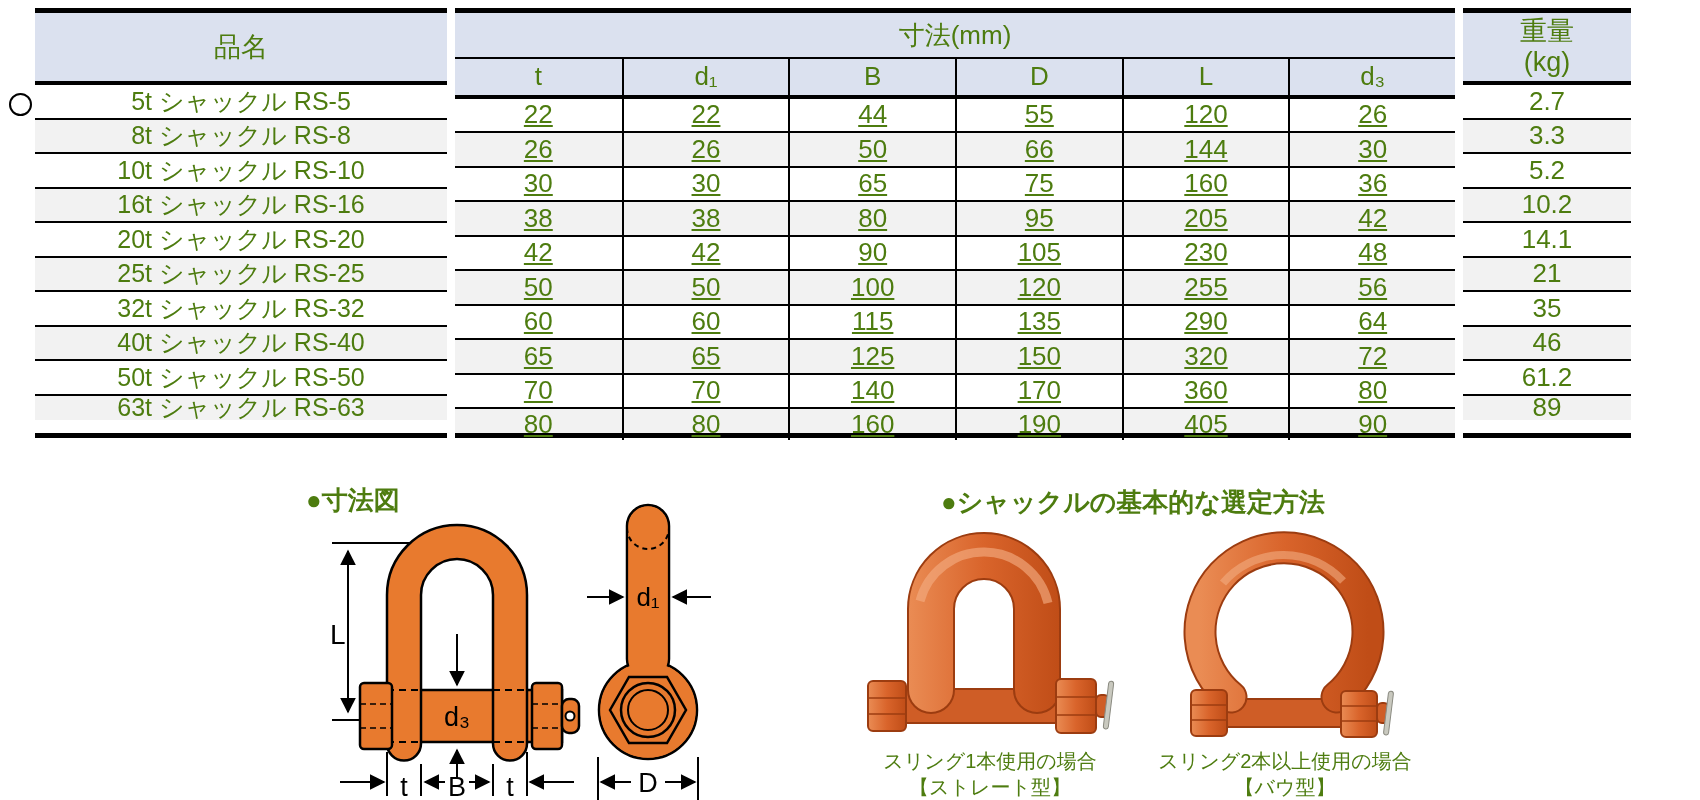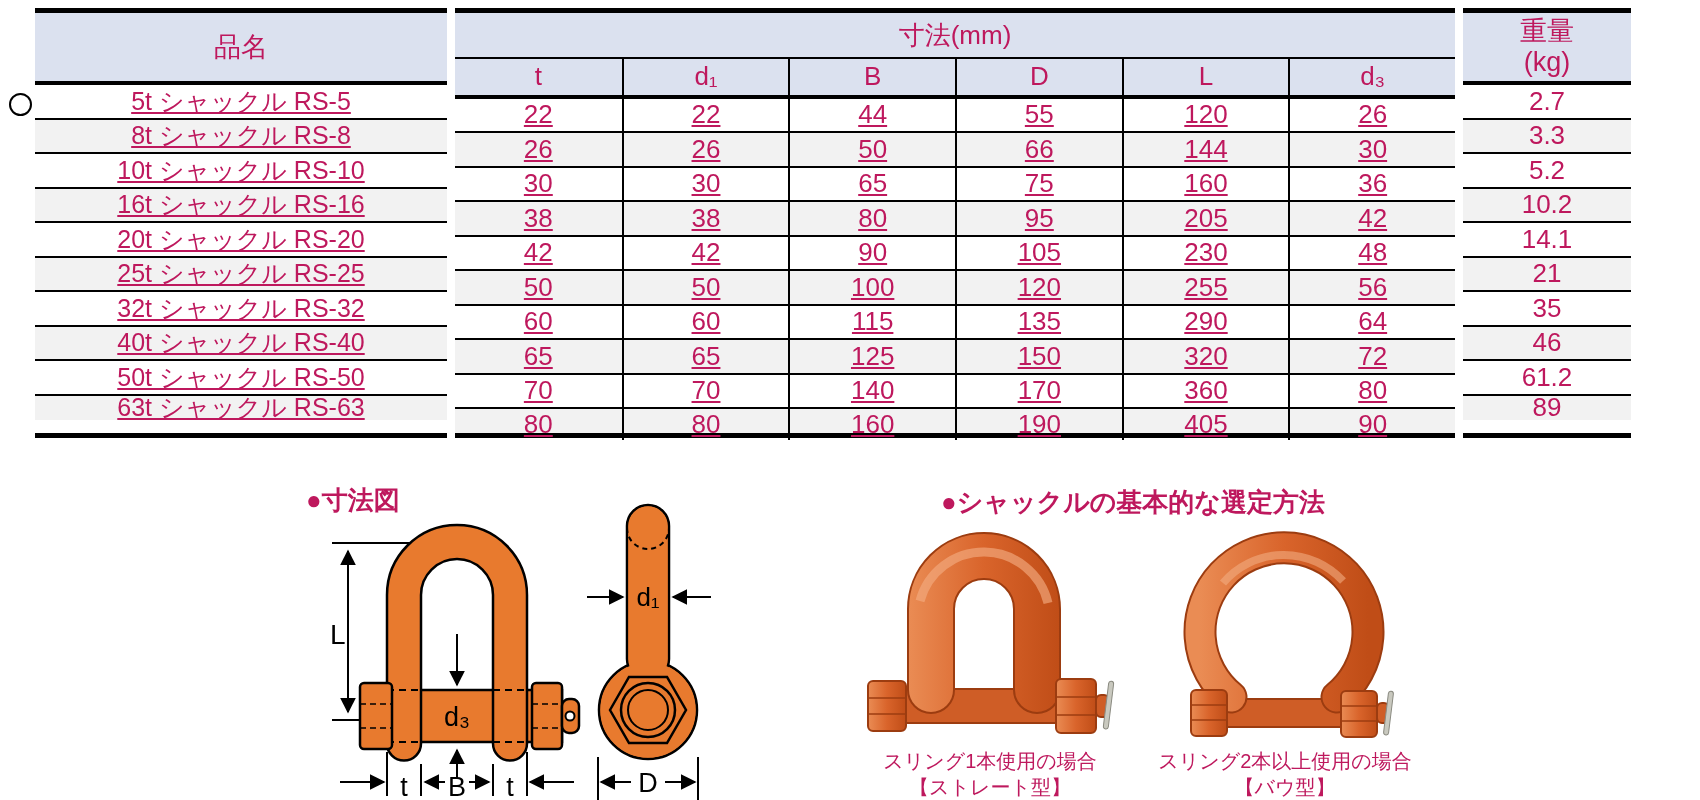--- a/index.html
+++ b/index.html
@@ -1,19 +1,19 @@
 <!DOCTYPE html>
 <html><head>
 <meta charset="utf-8">
 <style>
   * { margin:0; padding:0; box-sizing:border-box; }
   html,body { background:#fff; }
   .page {
     position:relative; width:1700px; height:800px; background:#fff;
-    font-family:"Liberation Sans","DejaVu Sans",sans-serif; color:#be185d; overflow:hidden;
+    font-family:"Liberation Sans","DejaVu Sans",sans-serif; color:#4d7c0f; overflow:hidden;
   }
   
   .spec-table { position:absolute; left:35px; top:8px; display:flex; gap:8px; }
   .sec { border-top:5px solid #000; border-bottom:5px solid #000; background:#fff; }
   .sec-name   { width:412px; }
   .sec-dims   { width:1000px; }
   .sec-weight { width:168px; }
   .sec-header { background:#dbe1ef; border-bottom:4px solid #000; }
   .sec-name .sec-header, .sec-weight .sec-header {
     height:72px; display:flex; flex-direction:column; align-items:center; justify-content:center;
@@ -23,21 +23,21 @@
   .dims-group-label {
     height:46px; display:flex; align-items:center; justify-content:center;
     font-size:26px; border-bottom:2.5px solid #000;
   }
   .dims-sub-row { display:grid; grid-template-columns:repeat(6,1fr); height:35.5px; }
   .dims-sub-row .cell { display:flex; align-items:center; justify-content:center; font-size:26px; }
   .dims-sub-row .cell + .cell { border-left:2.5px solid #000; }
   .row { height:34.5px; border-bottom:2.5px solid #000; }
   .row:last-child { height:24px; border-bottom:none; }
   .row.alt { background:#f2f2f2; }
-  .name-cell { display:flex; align-items:center; justify-content:center; font-size:25px;text-decoration:underline; }
+  .name-cell { display:flex; align-items:center; justify-content:center; font-size:25px; }
   .weight-cell { display:flex; align-items:center; justify-content:center; font-size:26px; }
   .dim-row { display:grid; grid-template-columns:repeat(6,1fr);text-decoration:underline; }
   .dim-cell { display:flex; align-items:center; justify-content:center; font-size:26px; }
   .dim-cell + .dim-cell { border-left:2.5px solid #000; }
   
   .circle-mark {
     position:absolute; left:9px; top:93px; width:23px; height:23px;
     border:2.5px solid #000; border-radius:50%;
   }
   

